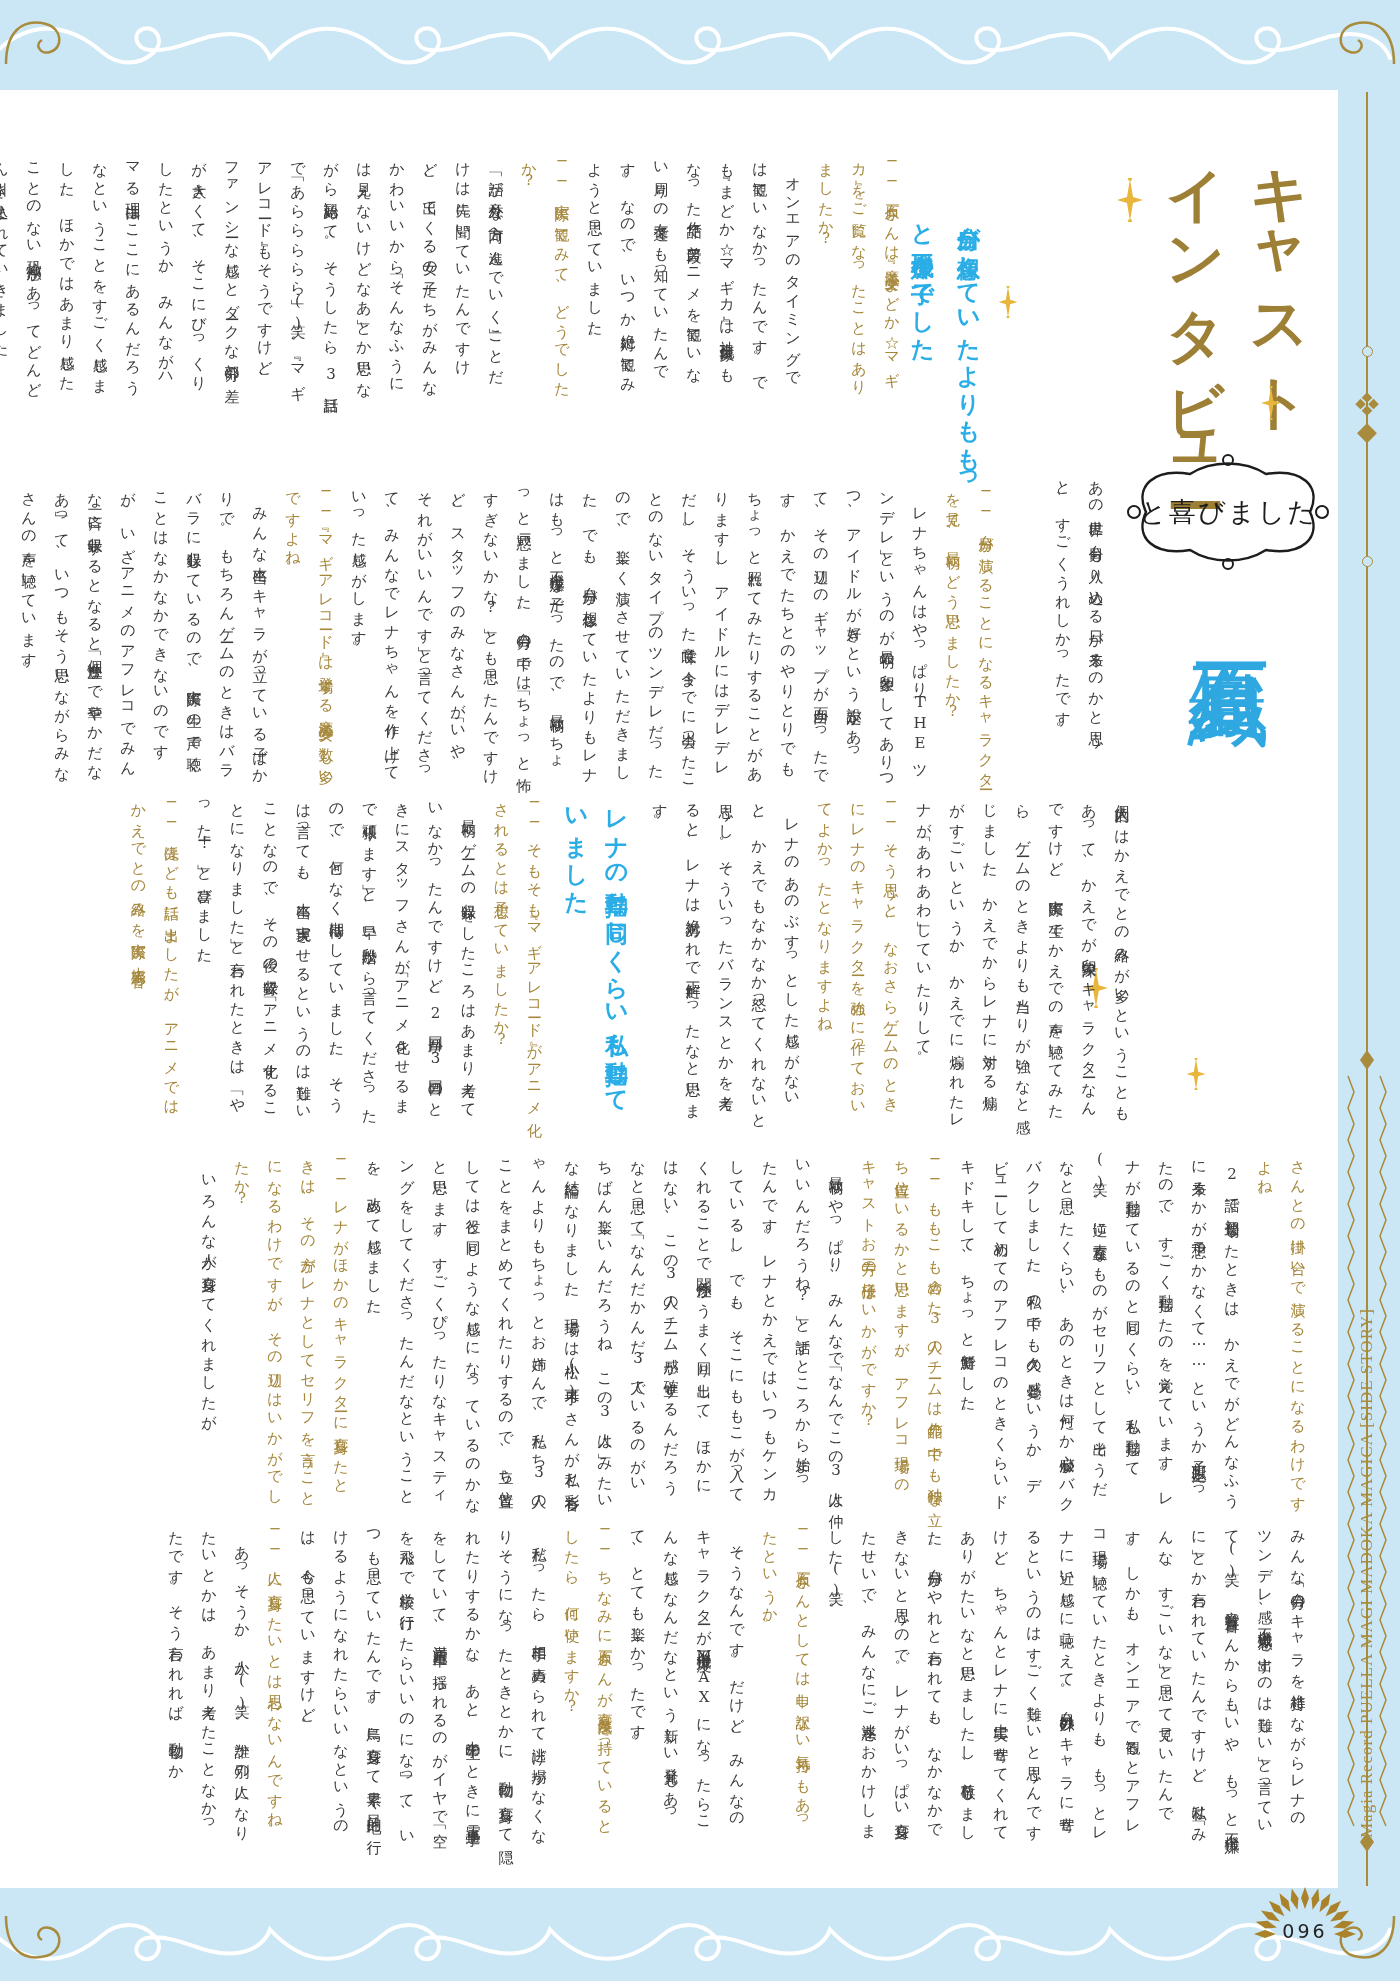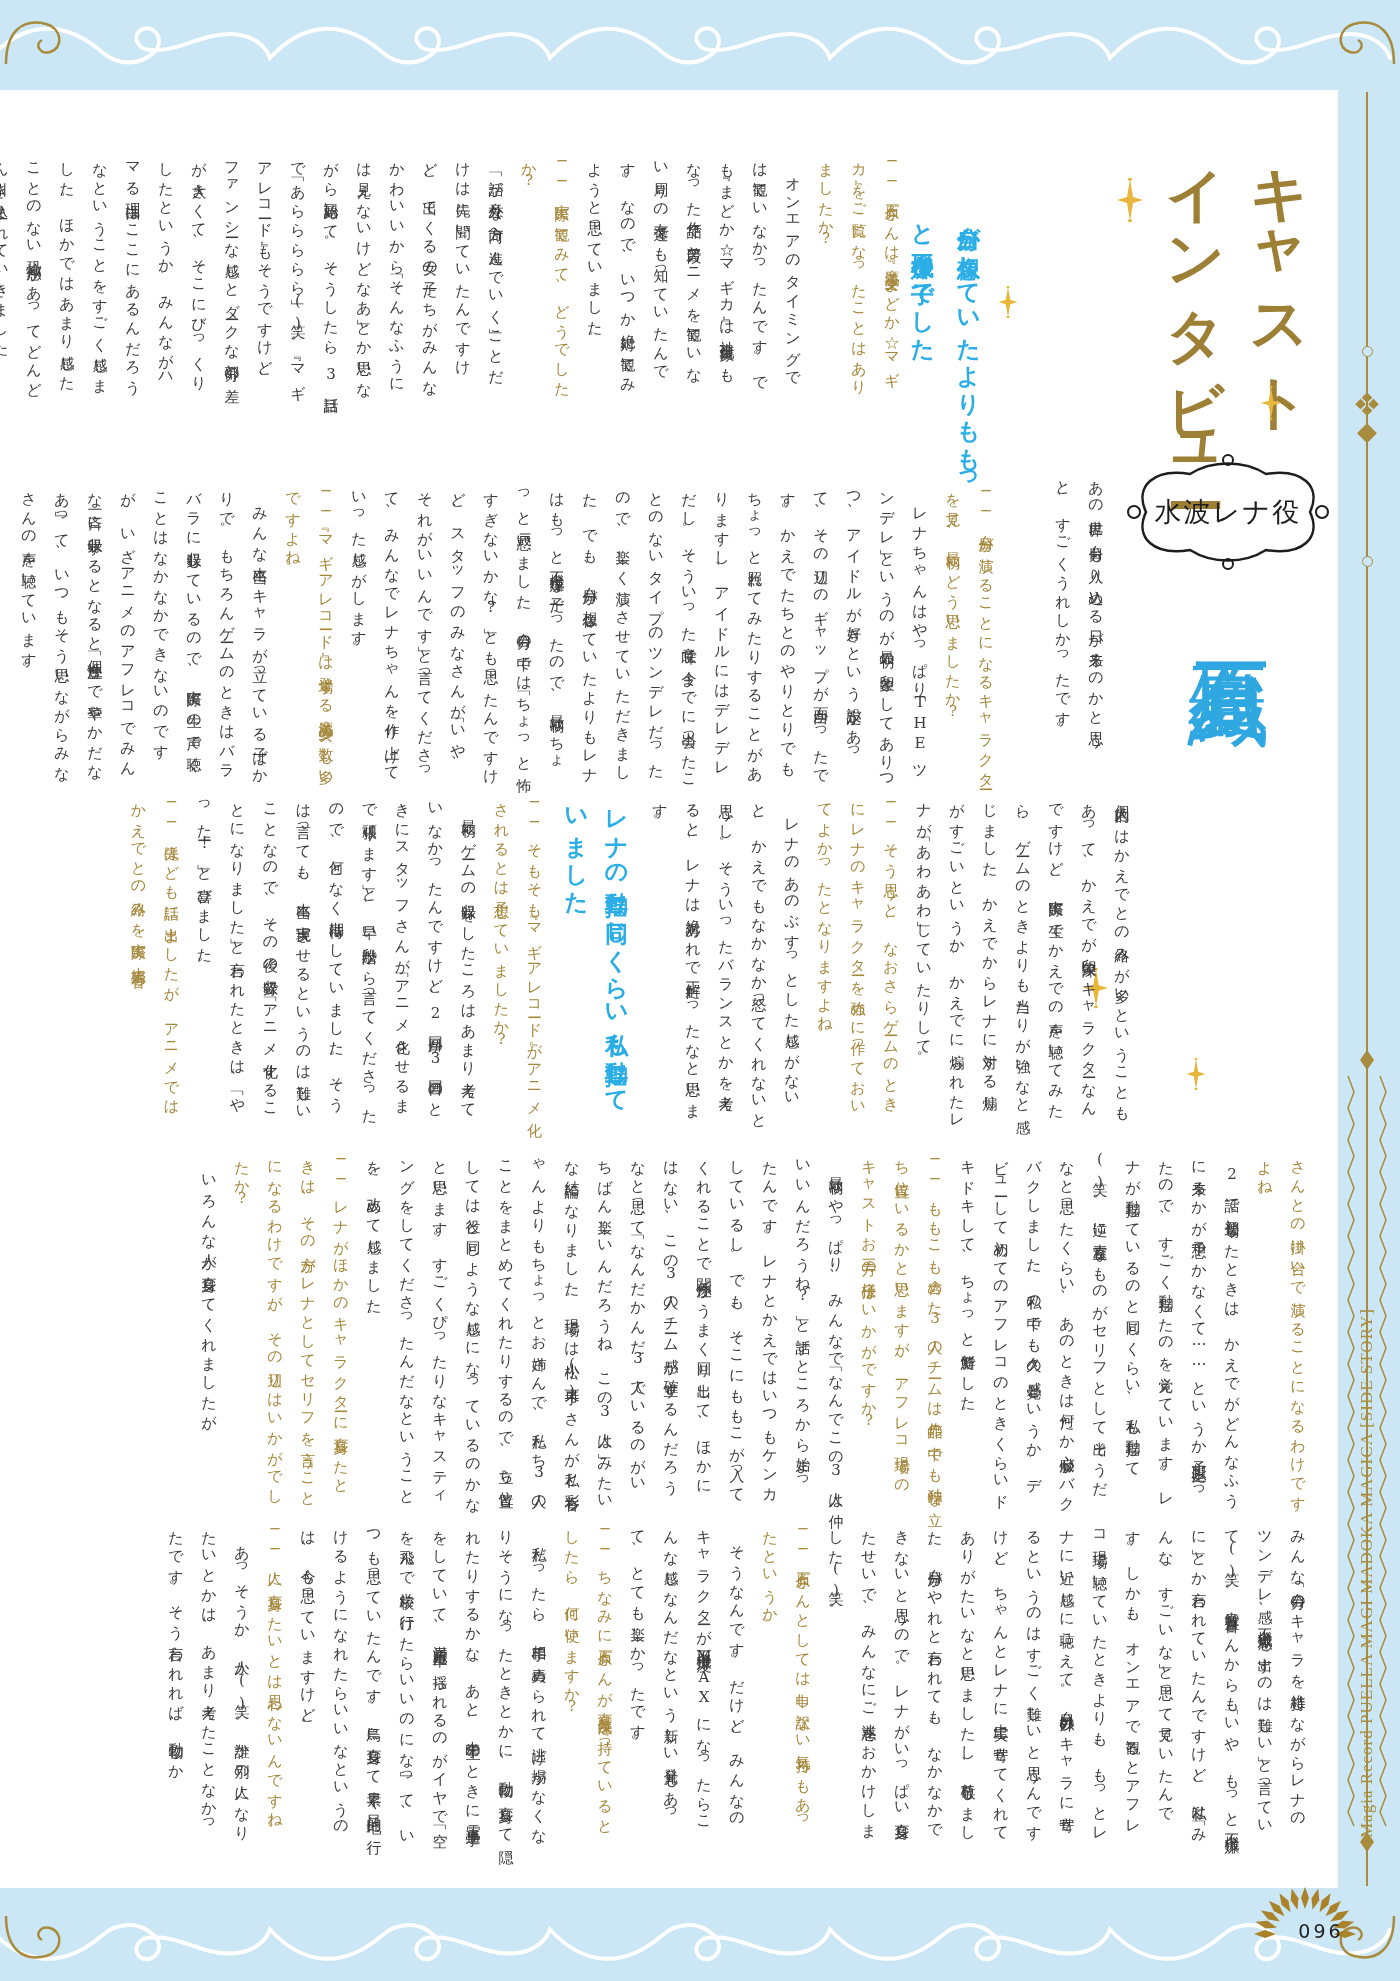--- a/index.html
+++ b/index.html
@@ -41,21 +41,21 @@
   .zone p.bh{color:#2bade6;font-size:23px;font-weight:bold;line-height:1.75;
     letter-spacing:.05em;padding-left:6px;padding-right:6px;}
   #zone-a{left:70px;top:152px;width:838px;height:243px;}
   #zone-b1{left:1012px;top:470px;width:100px;height:276px;}
   #zone-b2{left:70px;top:482px;width:932px;height:302px;}
   #zone-c{left:70px;top:793px;width:1068px;height:330px;}
   #zone-d{left:70px;top:1150px;width:1244px;height:356px;}
   #zone-e{left:70px;top:1520px;width:1244px;height:320px;}
   
   #page-number-block{position:absolute;left:1243px;top:1882px;width:124px;height:76px;}
-  #page-number{position:absolute;left:16px;top:38px;width:124px;text-align:center;
+  #page-number{position:absolute;left:0;top:38px;width:124px;text-align:center;
     font-family:"DejaVu Sans", sans-serif;font-size:19px;letter-spacing:3px;color:#222;}
 </style>
 </head>
 <body>
 
 <div class="strip" id="border-right"></div>
 <div class="strip" id="border-top">
   <svg class="swirl" width="1400" height="90" viewBox="0 0 1400 90">
     <path fill="none" stroke="#ffffff" stroke-width="4" stroke-linecap="round" d="M-10 58 c35 -38,75 -38,112 -6 c16 14,38 14,52 0 c11 -11,2 -27,-11 -23 c-11 4,-8 20,7 21 c30 2,50 -16,80 -16 c20 0,35 10,40 24 c35 -38,75 -38,112 -6 c16 14,38 14,52 0 c11 -11,2 -27,-11 -23 c-11 4,-8 20,7 21 c30 2,50 -16,80 -16 c20 0,35 10,40 24 c35 -38,75 -38,112 -6 c16 14,38 14,52 0 c11 -11,2 -27,-11 -23 c-11 4,-8 20,7 21 c30 2,50 -16,80 -16 c20 0,35 10,40 24 c35 -38,75 -38,112 -6 c16 14,38 14,52 0 c11 -11,2 -27,-11 -23 c-11 4,-8 20,7 21 c30 2,50 -16,80 -16 c20 0,35 10,40 24 c35 -38,75 -38,112 -6 c16 14,38 14,52 0 c11 -11,2 -27,-11 -23 c-11 4,-8 20,7 21 c30 2,50 -16,80 -16 c20 0,35 10,40 24"></path>
   </svg>
@@ -121,21 +121,21 @@
 </svg>
 
 <div id="role-badge">
   <svg width="216" height="120" viewBox="0 0 216 120">
     <path fill="none" stroke="#1d1d1d" stroke-width="2.5" d="M26 60 C14 34,34 16,70 22 C92 8,124 8,146 22 C182 16,202 34,190 60 C202 86,182 104,146 98 C124 112,92 112,70 98 C34 104,14 86,26 60 Z"></path>
     <circle cx="14" cy="60" r="6" fill="none" stroke="#1d1d1d" stroke-width="2"></circle>
     <circle cx="202" cy="60" r="6" fill="none" stroke="#1d1d1d" stroke-width="2"></circle>
     <circle cx="108" cy="8" r="5" fill="none" stroke="#1d1d1d" stroke-width="2"></circle>
     <circle cx="108" cy="112" r="5" fill="none" stroke="#1d1d1d" stroke-width="2"></circle>
   </svg>
-  <div id="role-badge-label">水波レナ役</div>
+  <div id="role-badge-label">と喜びました</div>
 </div>
 
 <div id="cast-name" class="vtx">石原夏織</div>
 <div id="lead-heading" class="vtx">自分が想像していたよりももっと不機嫌な子でした</div>
 
 <section class="zone" id="zone-a">
   <p class="q">──石原さんは『魔法少女まどか☆マギカ』をご覧になったことはありましたか?</p>
   <p class="a">オンエアのタイミングでは観ていなかったんです。でも『まどか☆マギカ』は社会現象にもなった作品で普段アニメを観ていない周りの友達でも知っていたんです。なので、いつか絶対に観てみようと思っていました。</p>
   <p class="q">──実際に観てみて、どうでしたか?</p>
   <p class="a">「話が意外な方向へ進んでいく」ことだけは先に聞いていたんですけど、出てくる女の子たちがみんなかわいいから「そんなふうには見えないけどなあ」とか思いながら観始めて。そうしたら、3話目で「あららららら」(笑)。『マギアレコード』もそうですけど、ファンシーな感じとダークな部分の差が大きくて、そこにびっくりしたというか、みんながハマる理由はここにあるんだろうなということをすごく感じました。ほかではあまり感じたことのない恐怖感があってどんどん引き込まれていきました。</p>

